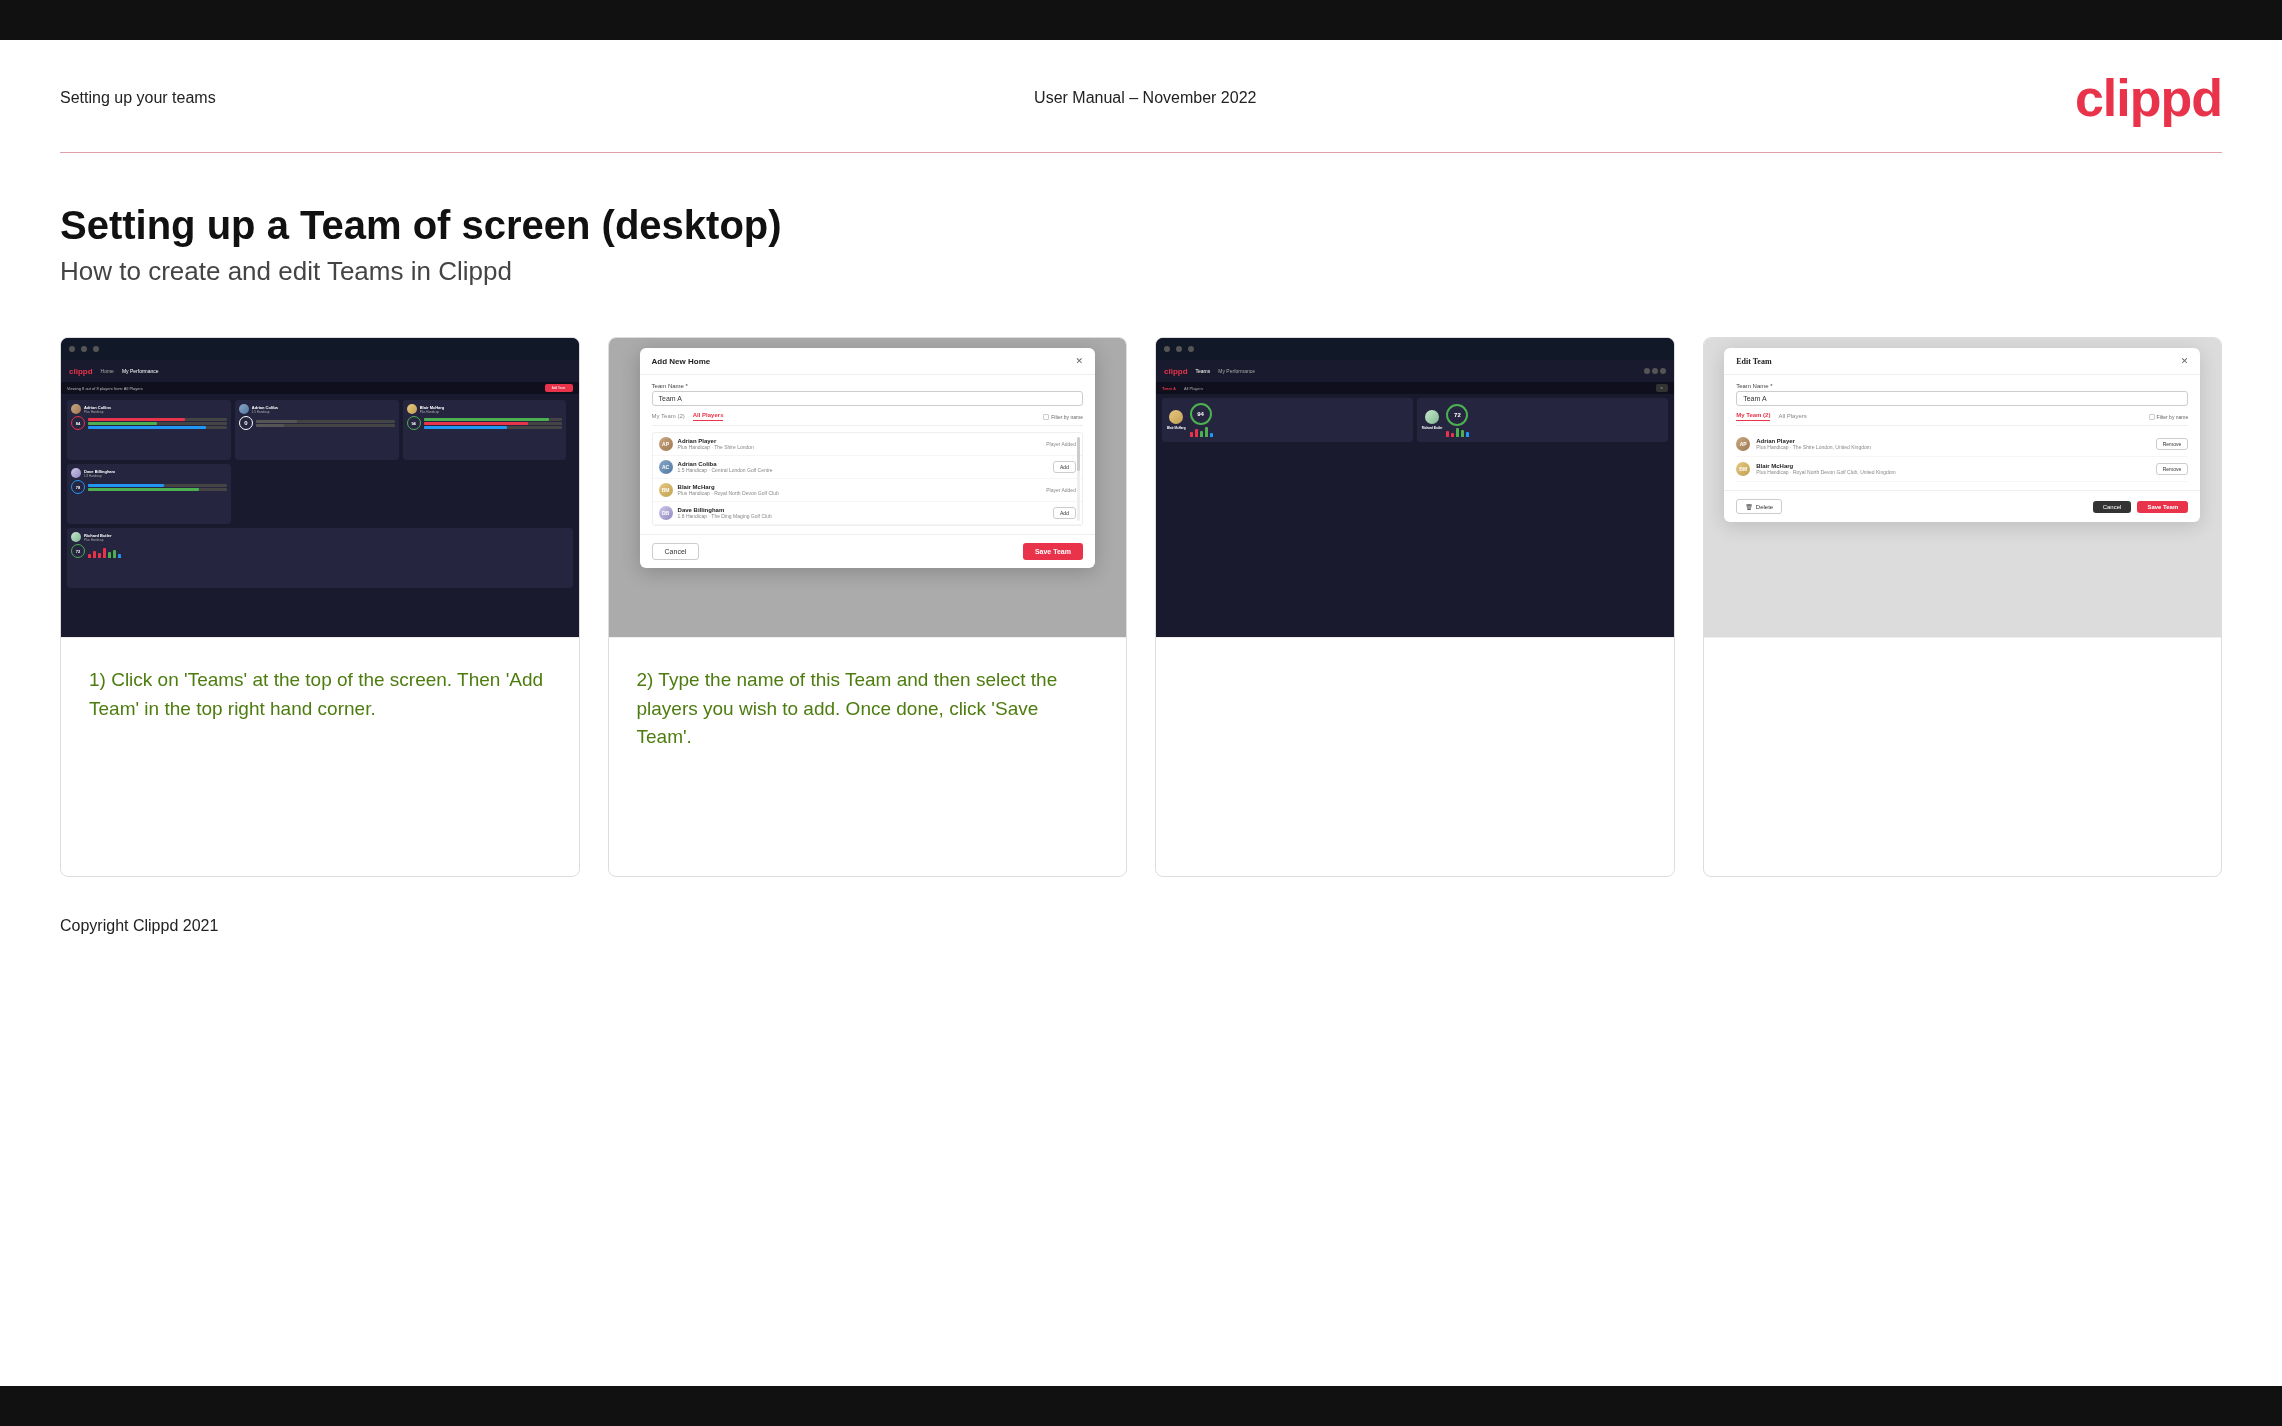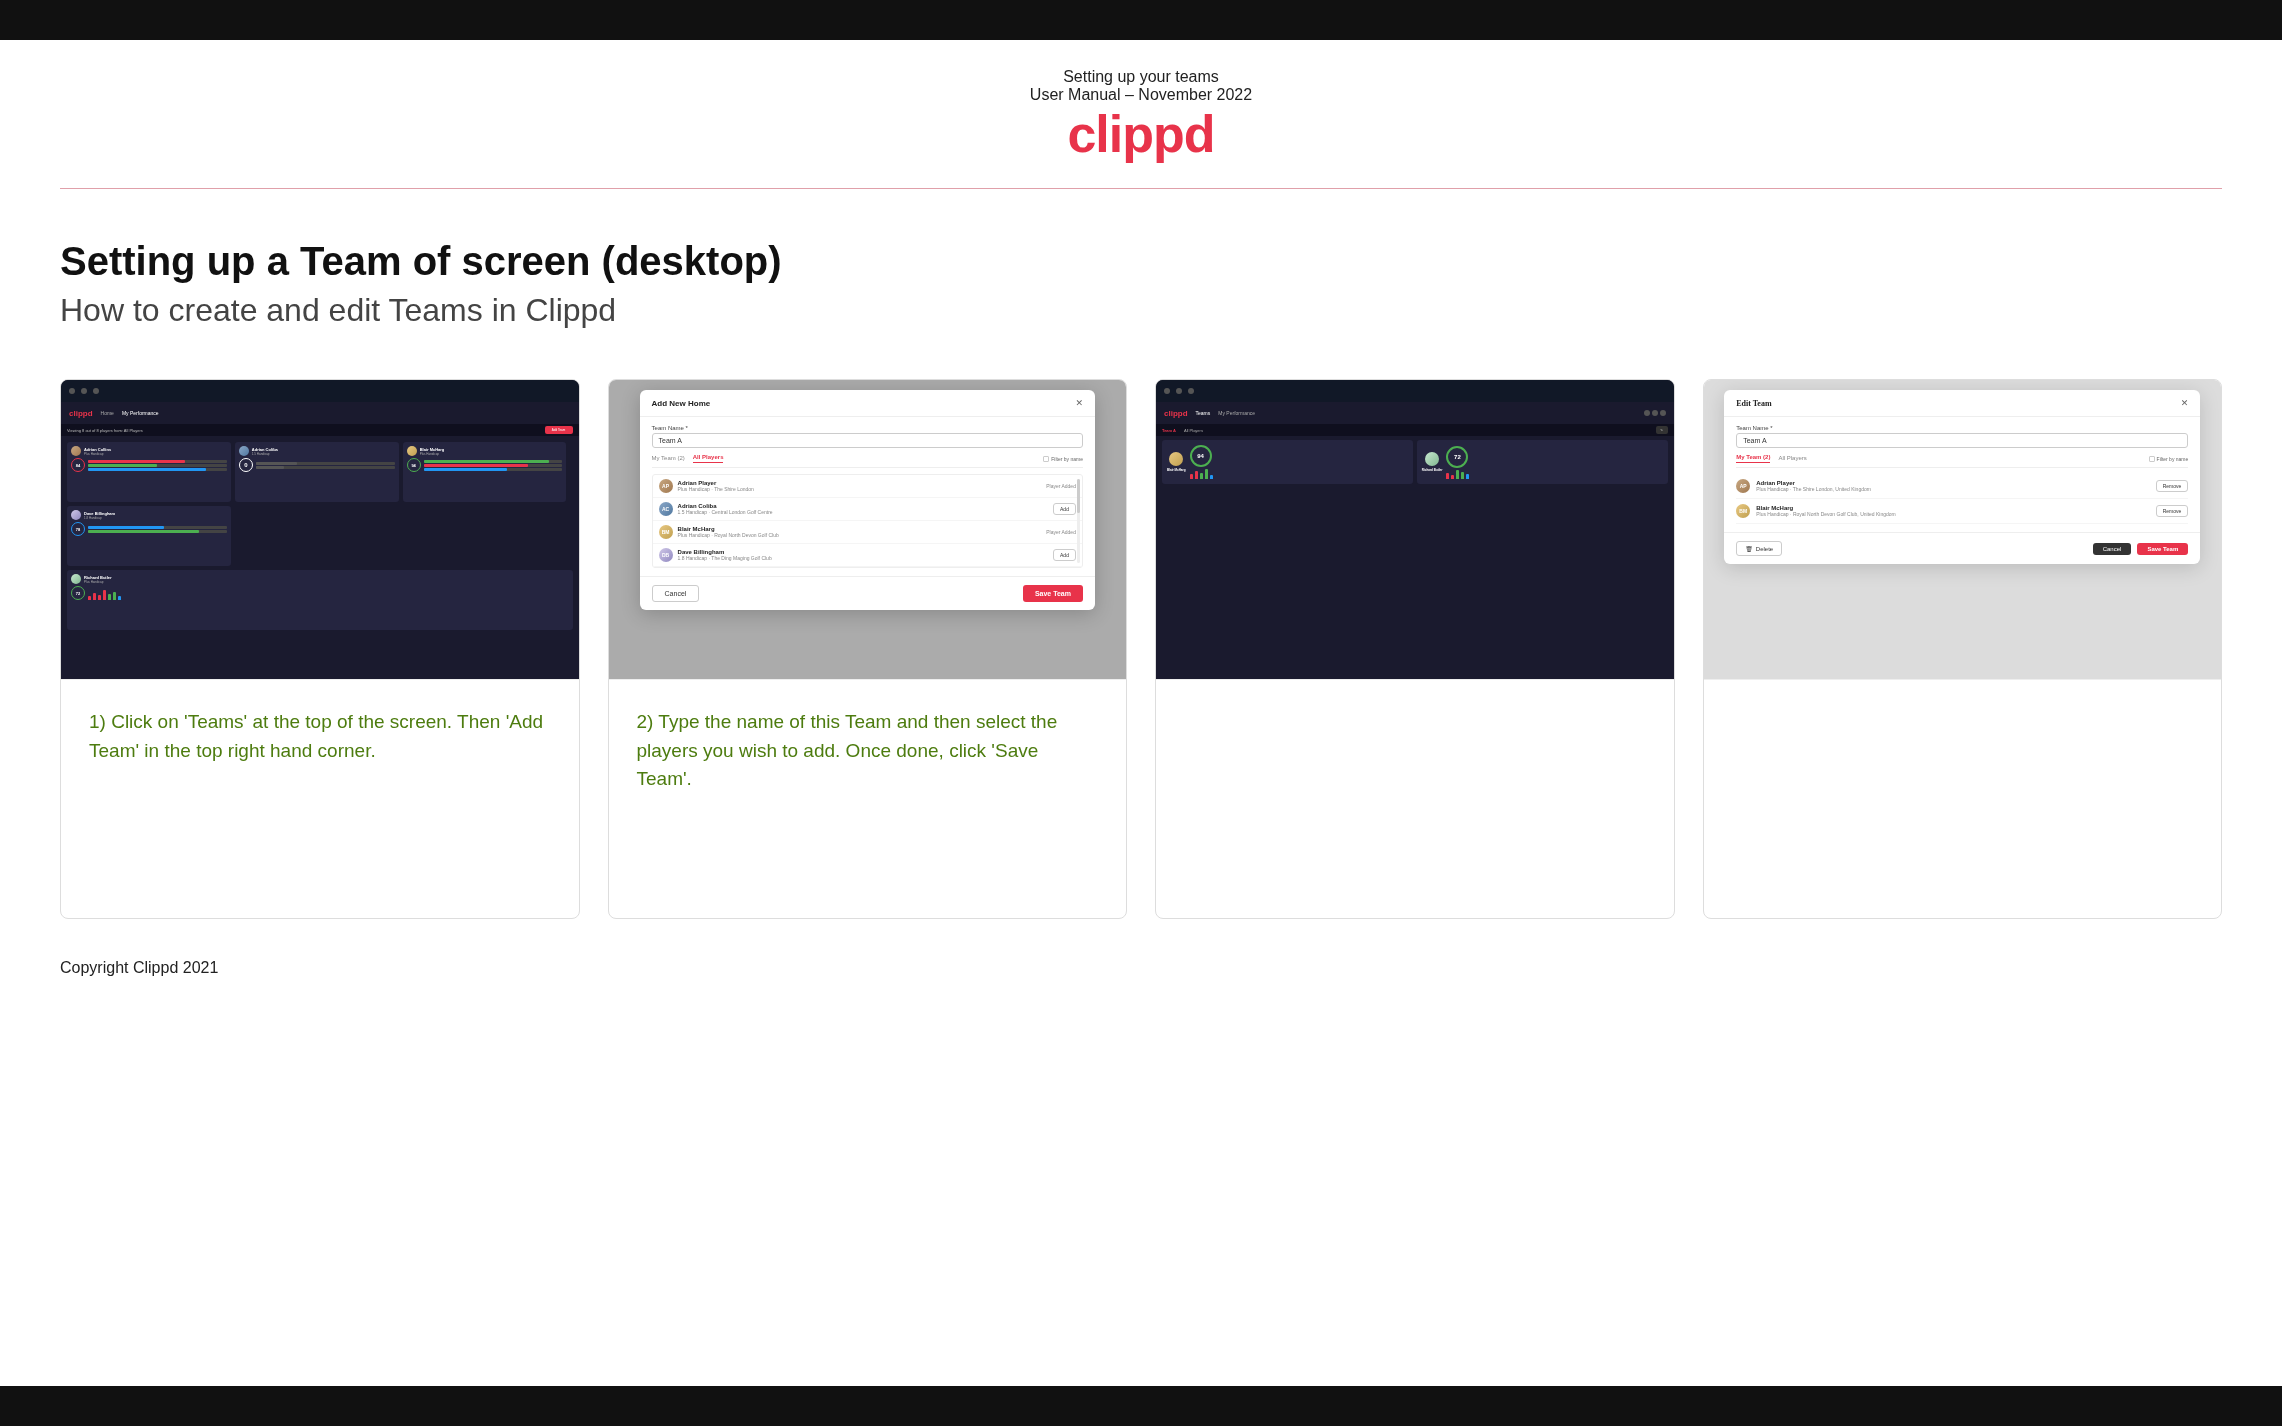--- a/index.html
+++ b/index.html
@@ -18,40 +18,39 @@
       height: 40px;
       width: 100%;
     }
 
     
     .header {
       display: flex;
       align-items: center;
       justify-content: space-between;
       padding: 28px 60px 0 60px;
-      flex-direction: column;
     }
     .header-divider {
       border: none;
       border-top: 1.5px solid #e0a0aa;
       margin: 24px 60px 0 60px;
     }
 
     
     .page-title-section {
       padding: 50px 60px 20px 60px;
     }
     .page-title-section h1 {
       font-size: 40px;
       font-weight: 700;
       color: #111;
       margin-bottom: 8px;
     }
     .page-title-section .subtitle {
-      font-size: 32px;
+      font-size: 26px;
       color: #444;
       font-weight: 400;
     }
 
     
     .cards-row {
       display: flex;
       gap: 28px;
       padding: 30px 60px 0 60px;
     }

